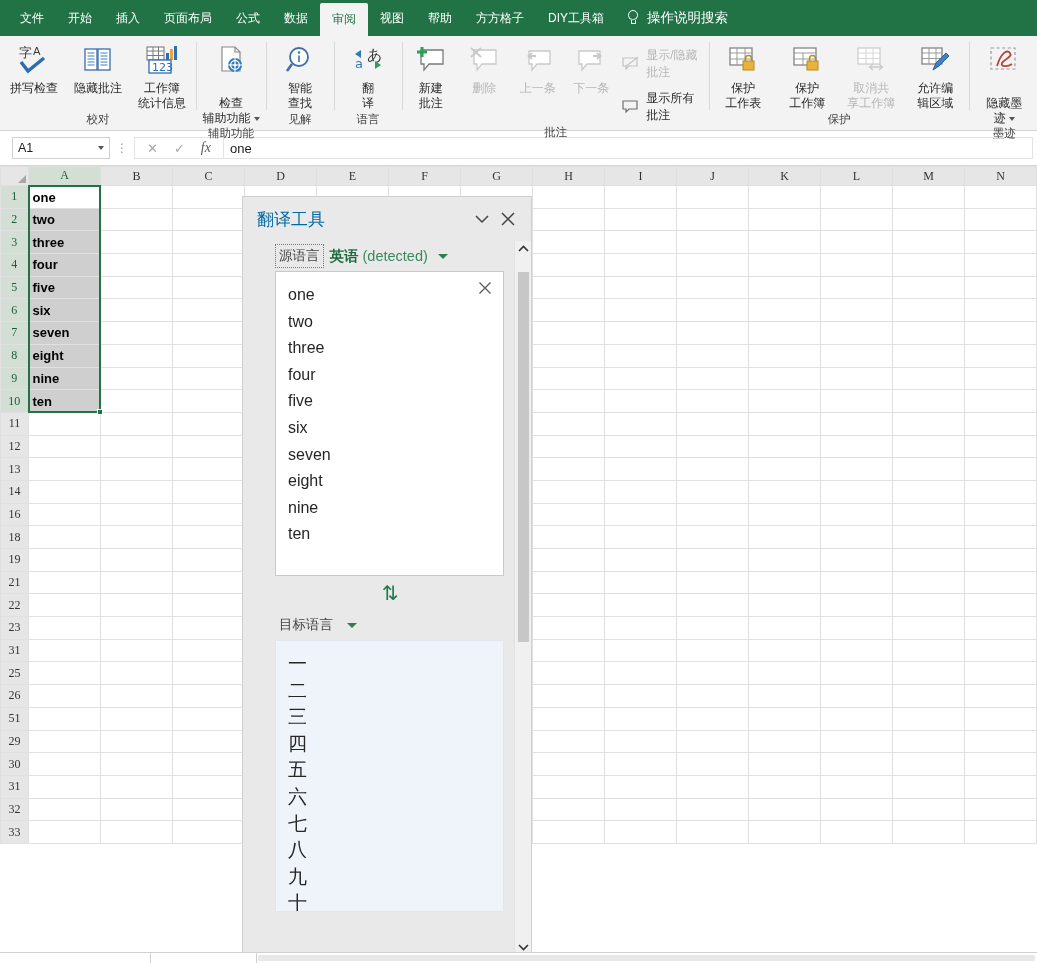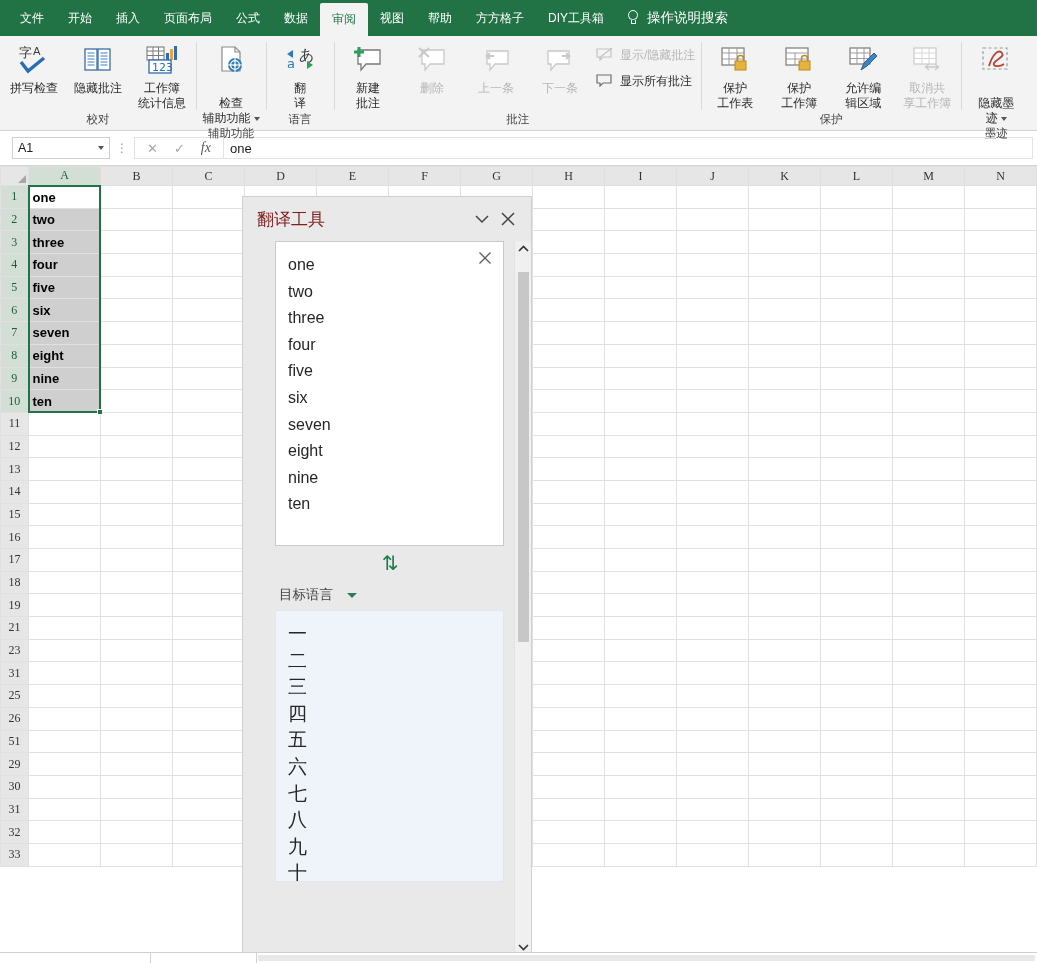--- a/index.html
+++ b/index.html
@@ -144,21 +144,21 @@
   
   .pane {
     position: absolute; left: 242px; top: 196px; width: 290px; height: 760px;
     background: #e9e9e9; border: 1px solid #d0d0d0; box-sizing: border-box;
     display: flex; flex-direction: column;
   }
   .pane-header {
     height: 44px; display: flex; align-items: center; padding: 0 10px 0 14px;
     box-sizing: border-box;
   }
-  .pane-title { flex: 1; font-size: 17px; color: #7f1d1d; }
+  .pane-title { flex: 1; font-size: 17px; color: #0369a1; }
   .pane-hbtn { width: 26px; height: 26px; display:flex; align-items:center; justify-content:center; color:#444; cursor: default;}
   .pane-body { flex: 1; display: flex; overflow: hidden; }
   .pane-content { flex: 1; display: flex; flex-direction: column; padding: 0 10px 0 32px; box-sizing: border-box; }
   .pane-scroll {
     width: 17px; background: #f0f0f0; display: flex; flex-direction: column;
     align-items: center; justify-content: space-between; border-left: 1px solid #e2e2e2;
     padding: 3px 0; box-sizing: border-box;
   }
   .scroll-arrow { font-size: 11px; color: #333; line-height: 10px; cursor: default;}
   .scroll-track { flex: 1; width: 11px; position: relative; }
@@ -322,20 +322,37 @@
           </div>
           <div class="rbtn-label">
             <span>检查
 辅助功能</span><span class="caret-sm"></span>
           </div>
         </div>
       </div>
       <div class="rgroup-title">辅助功能</div>
     </div>
 
+    <div class="rgroup">
+      <div class="rgroup-items">
+        <div class="rbtn">
+          <div class="rico">
+            <svg width="32" height="32" viewBox="0 0 32 32">
+              <circle cx="15" cy="13" r="9" fill="#fff" stroke="#3f6fa8" stroke-width="1.8"></circle>
+              <line x1="8" y1="20" x2="3" y2="27" stroke="#3f6fa8" stroke-width="2.6"></line>
+              <circle cx="15" cy="8.5" r="1.2" fill="#3f6fa8"></circle>
+              <line x1="15" y1="11.5" x2="15" y2="18" stroke="#3f6fa8" stroke-width="1.6"></line>
+            </svg>
+          </div>
+          <div class="rbtn-label">智能
+查找</div>
+        </div>
+      </div>
+      <div class="rgroup-title">见解</div>
+    </div>
 
     <div class="rgroup">
       <div class="rgroup-items">
         <div class="rbtn">
           <div class="rico">
             <svg width="34" height="32" viewBox="0 0 34 32">
               <path d="M10 6 L4 10 L10 14 Z" fill="#2f7aba"></path>
               <text x="4" y="24" font-size="13" fill="#2f7aba" font-family="DejaVu Sans">a</text>
               <text x="16" y="16" font-size="15" fill="#3a3a3a" font-family="DejaVu Sans">あ</text>
               <path d="M24 17 L30 21 L24 25 Z" fill="#2e9e5b"></path>
@@ -436,47 +453,47 @@
               <line x1="3" y1="8" x2="25" y2="8" stroke="#9a9a9a"></line>
                 <line x1="3" y1="14" x2="25" y2="14" stroke="#9a9a9a"></line>
               <line x1="12" y1="8" x2="12" y2="20" stroke="#9a9a9a"></line>
               <rect x="16" y="16" width="11" height="9" fill="#e8b33d" stroke="#b88a22" stroke-width="1"></rect>
               <path d="M18.5 16 V13.5 A3 3 0 0 1 24.5 13.5 V16" fill="none" stroke="#b88a22" stroke-width="1.5"></path>
             </svg>
           </div>
           <div class="rbtn-label">保护
 工作簿</div>
         </div>
+        <div class="rbtn disabled">
+          <div class="rico">
+            <svg width="32" height="30" viewBox="0 0 32 30">
+              <rect x="3" y="3" width="22" height="16" fill="#fff" stroke="#cacaca" stroke-width="1.2"></rect>
+              <line x1="3" y1="8" x2="25" y2="8" stroke="#d6d6d6"></line>
+                <line x1="3" y1="13.5" x2="25" y2="13.5" stroke="#d6d6d6"></line>
+              <line x1="11" y1="3" x2="11" y2="19" stroke="#d6d6d6"></line>
+                <line x1="18" y1="3" x2="18" y2="19" stroke="#d6d6d6"></line>
+              <path d="M15 22 H27 M18 19 L14.5 22 L18 25 M24 19 L27.5 22 L24 25" stroke="#cacaca" stroke-width="1.3" fill="none"></path>
+            </svg>
+          </div>
+          <div class="rbtn-label">取消共
+享工作簿</div>
+        </div>
         <div class="rbtn">
           <div class="rico">
             <svg width="32" height="30" viewBox="0 0 32 30">
               <rect x="3" y="3" width="20" height="16" fill="#fff" stroke="#7a7a7a" stroke-width="1.2"></rect>
               <line x1="3" y1="8" x2="23" y2="8" stroke="#9a9a9a"></line>
                 <line x1="3" y1="13.5" x2="23" y2="13.5" stroke="#9a9a9a"></line>
               <line x1="10" y1="3" x2="10" y2="19" stroke="#9a9a9a"></line>
                 <line x1="17" y1="3" x2="17" y2="19" stroke="#9a9a9a"></line>
               <path d="M14 25 L17 18 L27 8 L30 11 L20 21 Z" fill="#3f83c4" stroke="#2d5f90" stroke-width="1"></path>
             </svg>
           </div>
           <div class="rbtn-label">允许编
 辑区域</div>
-        </div>
-        <div class="rbtn disabled">
-          <div class="rico">
-            <svg width="32" height="30" viewBox="0 0 32 30">
-              <rect x="3" y="3" width="22" height="16" fill="#fff" stroke="#cacaca" stroke-width="1.2"></rect>
-              <line x1="3" y1="8" x2="25" y2="8" stroke="#d6d6d6"></line>
-                <line x1="3" y1="13.5" x2="25" y2="13.5" stroke="#d6d6d6"></line>
-              <line x1="11" y1="3" x2="11" y2="19" stroke="#d6d6d6"></line>
-                <line x1="18" y1="3" x2="18" y2="19" stroke="#d6d6d6"></line>
-              <path d="M15 22 H27 M18 19 L14.5 22 L18 25 M24 19 L27.5 22 L24 25" stroke="#cacaca" stroke-width="1.3" fill="none"></path>
-            </svg>
-          </div>
-          <div class="rbtn-label">取消共
-享工作簿</div>
         </div>
       </div>
       <div class="rgroup-title">保护</div>
     </div>
 
     <div class="rgroup">
       <div class="rgroup-items">
         <div class="rbtn wide">
           <div class="rico">
             <svg width="32" height="30" viewBox="0 0 32 30">
@@ -765,71 +782,37 @@
             <td class="cell" style="width: 72px;"></td>
             <td class="cell" style="width: 72px;"></td>
             <td class="cell" style="width: 72px;"></td>
             <td class="cell" style="width: 72px;"></td>
             <td class="cell" style="width: 72px;"></td>
             <td class="cell" style="width: 72px;"></td>
             <td class="cell" style="width: 72px;"></td>
             <td class="cell" style="width: 72px;"></td>
           </tr>
           <tr>
-            <th class="rowh">15</th>
-            <td class="cell" style="width: 72px;"></td>
-            <td class="cell" style="width: 72px;"></td>
-            <td class="cell" style="width: 72px;"></td>
-            <td class="cell" style="width: 72px;"></td>
-            <td class="cell" style="width: 72px;"></td>
-            <td class="cell" style="width: 72px;"></td>
-            <td class="cell" style="width: 72px;"></td>
-            <td class="cell" style="width: 72px;"></td>
-            <td class="cell" style="width: 72px;"></td>
-            <td class="cell" style="width: 72px;"></td>
-            <td class="cell" style="width: 72px;"></td>
-            <td class="cell" style="width: 72px;"></td>
-            <td class="cell" style="width: 72px;"></td>
-            <td class="cell" style="width: 72px;"></td>
-          </tr>
-          <tr>
             <th class="rowh">16</th>
             <td class="cell" style="width: 72px;"></td>
             <td class="cell" style="width: 72px;"></td>
             <td class="cell" style="width: 72px;"></td>
             <td class="cell" style="width: 72px;"></td>
             <td class="cell" style="width: 72px;"></td>
             <td class="cell" style="width: 72px;"></td>
             <td class="cell" style="width: 72px;"></td>
             <td class="cell" style="width: 72px;"></td>
             <td class="cell" style="width: 72px;"></td>
             <td class="cell" style="width: 72px;"></td>
             <td class="cell" style="width: 72px;"></td>
             <td class="cell" style="width: 72px;"></td>
             <td class="cell" style="width: 72px;"></td>
             <td class="cell" style="width: 72px;"></td>
           </tr>
           <tr>
-            <th class="rowh">17</th>
-            <td class="cell" style="width: 72px;"></td>
-            <td class="cell" style="width: 72px;"></td>
-            <td class="cell" style="width: 72px;"></td>
-            <td class="cell" style="width: 72px;"></td>
-            <td class="cell" style="width: 72px;"></td>
-            <td class="cell" style="width: 72px;"></td>
-            <td class="cell" style="width: 72px;"></td>
-            <td class="cell" style="width: 72px;"></td>
-            <td class="cell" style="width: 72px;"></td>
-            <td class="cell" style="width: 72px;"></td>
-            <td class="cell" style="width: 72px;"></td>
-            <td class="cell" style="width: 72px;"></td>
-            <td class="cell" style="width: 72px;"></td>
-            <td class="cell" style="width: 72px;"></td>
-          </tr>
-          <tr>
             <th class="rowh">18</th>
             <td class="cell" style="width: 72px;"></td>
             <td class="cell" style="width: 72px;"></td>
             <td class="cell" style="width: 72px;"></td>
             <td class="cell" style="width: 72px;"></td>
             <td class="cell" style="width: 72px;"></td>
             <td class="cell" style="width: 72px;"></td>
             <td class="cell" style="width: 72px;"></td>
             <td class="cell" style="width: 72px;"></td>
             <td class="cell" style="width: 72px;"></td>
@@ -851,20 +834,37 @@
             <td class="cell" style="width: 72px;"></td>
             <td class="cell" style="width: 72px;"></td>
             <td class="cell" style="width: 72px;"></td>
             <td class="cell" style="width: 72px;"></td>
             <td class="cell" style="width: 72px;"></td>
             <td class="cell" style="width: 72px;"></td>
             <td class="cell" style="width: 72px;"></td>
           </tr>
           <tr>
             <th class="rowh">21</th>
+            <td class="cell" style="width: 72px;"></td>
+            <td class="cell" style="width: 72px;"></td>
+            <td class="cell" style="width: 72px;"></td>
+            <td class="cell" style="width: 72px;"></td>
+            <td class="cell" style="width: 72px;"></td>
+            <td class="cell" style="width: 72px;"></td>
+            <td class="cell" style="width: 72px;"></td>
+            <td class="cell" style="width: 72px;"></td>
+            <td class="cell" style="width: 72px;"></td>
+            <td class="cell" style="width: 72px;"></td>
+            <td class="cell" style="width: 72px;"></td>
+            <td class="cell" style="width: 72px;"></td>
+            <td class="cell" style="width: 72px;"></td>
+            <td class="cell" style="width: 72px;"></td>
+          </tr>
+          <tr>
+            <th class="rowh">22</th>
             <td class="cell" style="width: 72px;"></td>
             <td class="cell" style="width: 72px;"></td>
             <td class="cell" style="width: 72px;"></td>
             <td class="cell" style="width: 72px;"></td>
             <td class="cell" style="width: 72px;"></td>
             <td class="cell" style="width: 72px;"></td>
             <td class="cell" style="width: 72px;"></td>
             <td class="cell" style="width: 72px;"></td>
             <td class="cell" style="width: 72px;"></td>
             <td class="cell" style="width: 72px;"></td>
@@ -1060,20 +1060,28 @@
       <div class="pane-hbtn">
         <svg width="16" height="16" viewBox="0 0 16 16">
             <path d="M2 2 L14 14 M14 2 L2 14" stroke="#444" stroke-width="1.5"></path>
           </svg>
       </div>
     </div>
 
     <div class="pane-body">
       <div class="pane-content">
 
+        <div class="lang-row">
+          <span class="lang-label">源语言</span>
+          <span class="lang-value">
+            <span>英语</span>
+            <span class="det">(detected)</span>
+          </span>
+          <span class="lang-caret"></span>
+        </div>
 
         <div class="textbox src">
           <div class="tb-clear">
             <svg width="14" height="14" viewBox="0 0 14 14">
                 <path d="M1.5 1.5 L12.5 12.5 M12.5 1.5 L1.5 12.5" stroke="#5a5a5a" stroke-width="1.3"></path>
               </svg>
           </div>
           <div id="src-lines">
               <div class="tb-line">one</div>
               <div class="tb-line">two</div>

